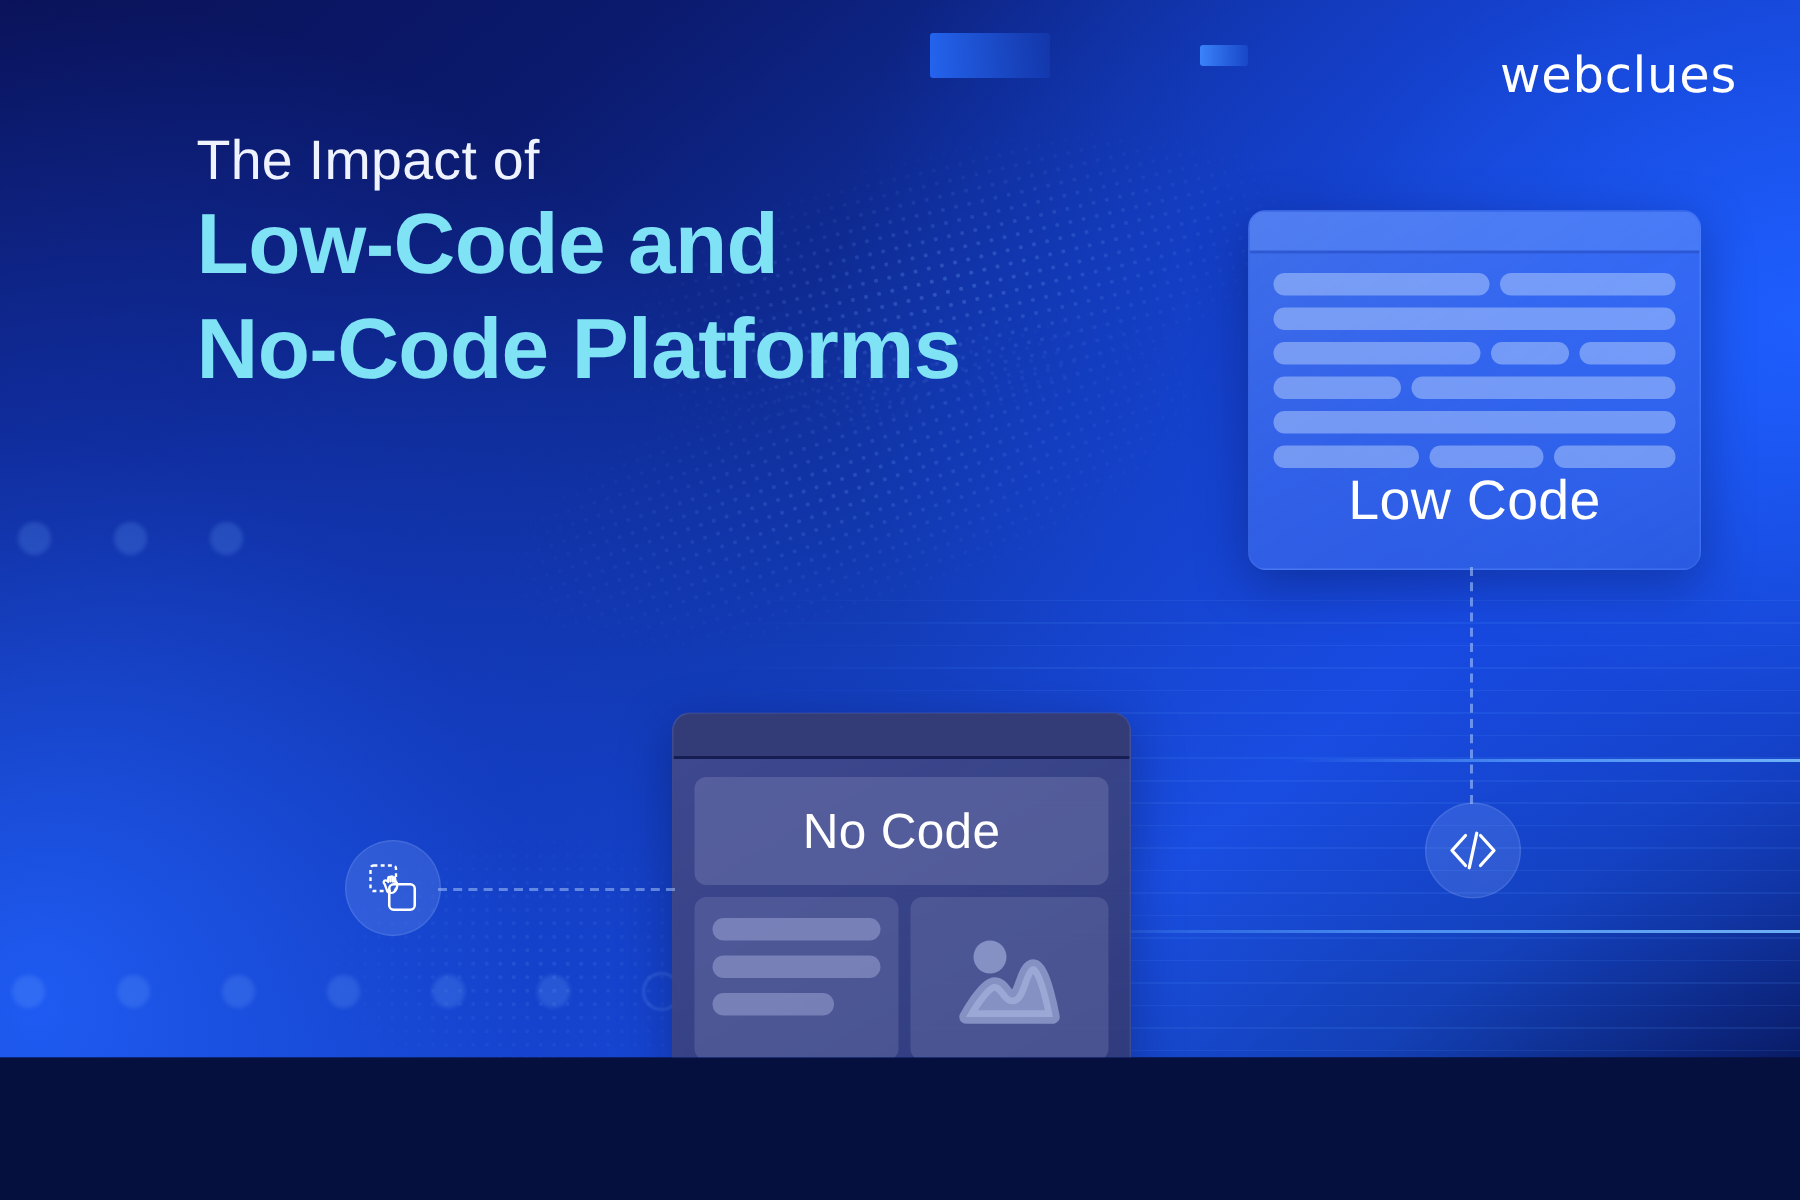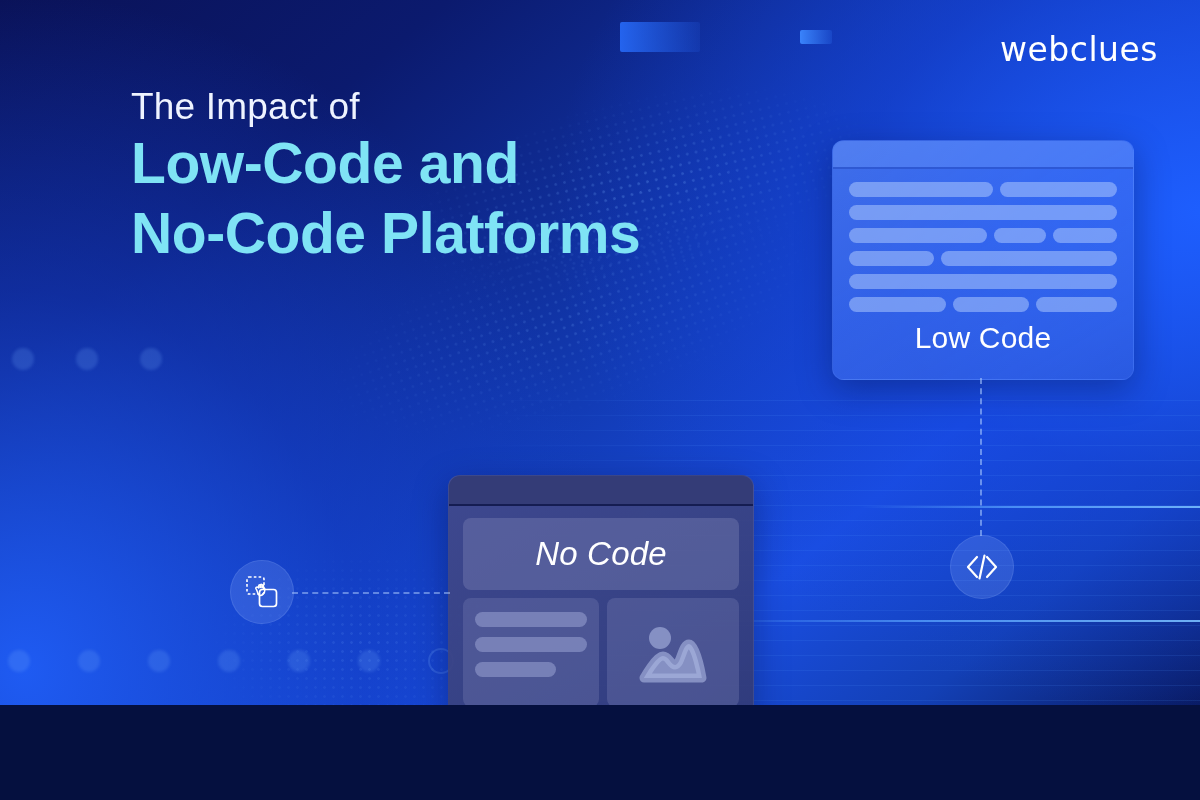--- a/index.html
+++ b/index.html
@@ -175,34 +175,33 @@
     border-radius: 8px;
     background: rgba(182,208,255,0.50);
   }
   .card-caption {
     position: absolute;
     left: 0;
     right: 0;
     bottom: 24px;
     text-align: center;
     color: #ffffff;
-    font-size: 30px;
+    font-size: 37px;
     font-weight: 400;
     letter-spacing: 0.2px;
   }
 
   
   #no-code-card {
     left: 448px;
     top: 475px;
     width: 304px;
     height: 243px;
     background: linear-gradient(150deg, rgba(66,74,140,0.93) 0%, rgba(58,66,128,0.93) 55%, rgba(50,58,118,0.93) 100%);
     border: 1px solid rgba(150,170,235,0.08);
-    font-style: italic;
   }
   #no-code-card .card-header {
     height: 28px;
     background: rgba(52,60,118,0.95);
     border-bottom: 2px solid rgba(16,24,75,0.85);
   }
   .nc-body {
     padding: 12px 14px 14px 14px;
     height: calc(100% - 28px);
     box-sizing: border-box;

